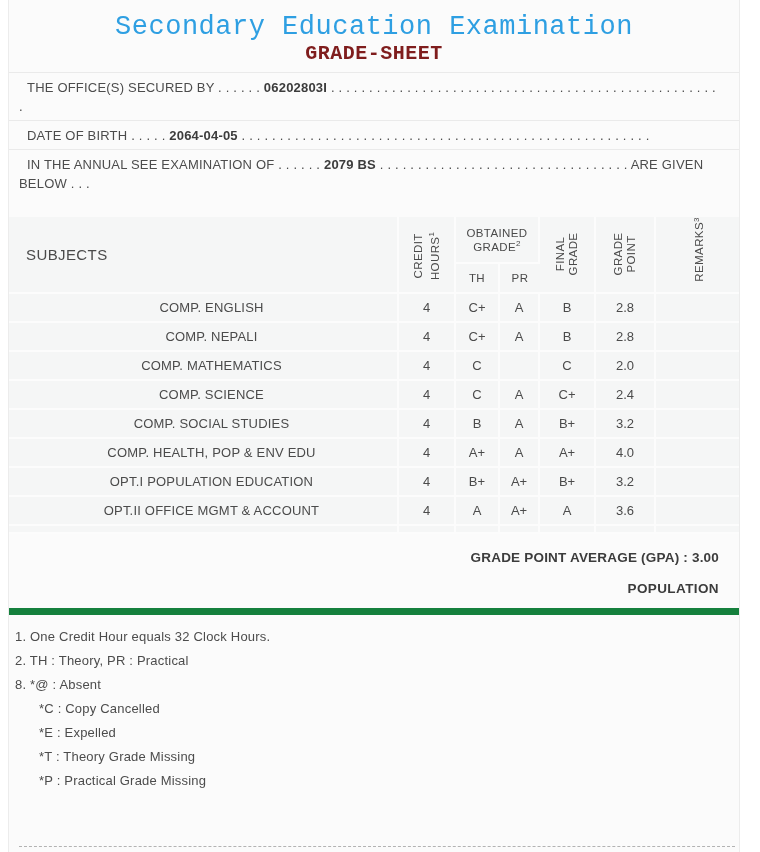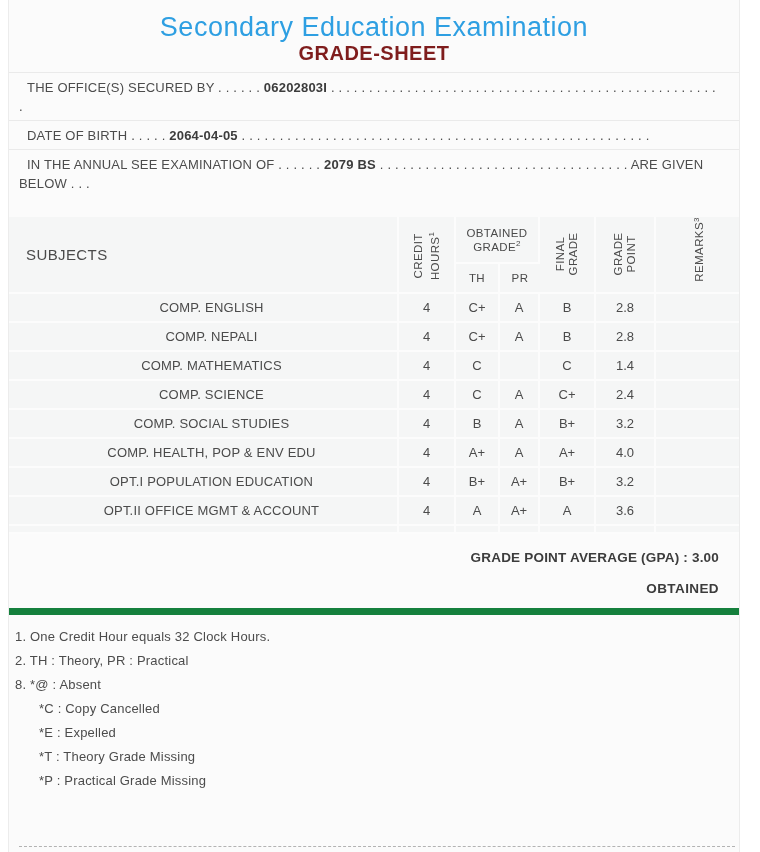--- a/index.html
+++ b/index.html
@@ -13,21 +13,21 @@
   .panel {
     position: relative;
     margin-left: 8px;
     width: 732px;
     height: 852px;
     background: #fbfbfb;
     border-left: 1px solid #ececec;
     border-right: 1px solid #ececec;
   }
   
-  .title-block { padding-top: 12px; height: 72px; text-align: center; }
+  .title-block { padding-top: 12px; height: 72px; text-align: center; font-family: Liberation Mono, monospace; }
   .main-title {
     font-size: 27px; font-weight: normal; line-height: 30px;
     color: #2e9fe2; letter-spacing: 0.5px;
   }
   .sub-title {
     font-size: 20px; font-weight: bold;
     color: #7f1d1d; letter-spacing: 0.5px;
   }
   
   .para {
@@ -158,21 +158,21 @@
           <td>B</td>
           <td>2.8</td>
           <td></td>
         </tr>
         <tr>
           <td class="subject-cell">COMP. MATHEMATICS</td>
           <td>4</td>
           <td>C</td>
           <td></td>
           <td>C</td>
-          <td>1.4</td>
+          <td>2.0</td>
           <td></td>
         </tr>
         <tr>
           <td class="subject-cell">COMP. SCIENCE</td>
           <td>4</td>
           <td>C</td>
           <td>A</td>
           <td>C+</td>
           <td>2.4</td>
           <td></td>
@@ -221,21 +221,21 @@
             <td></td>
             <td></td>
             <td></td>
         </tr>
       </tbody>
     </table>
   </div>
 
   <div class="summary">
     <div class="gpa-line"><span>GRADE POINT AVERAGE (GPA) :</span> <span>3.00</span></div>
-    <div class="status-line">OBTAINED</div>
+    <div class="status-line">POPULATION</div>
   </div>
 
   <div class="footnotes">
     <div class="footnote">1. One Credit Hour equals 32 Clock Hours.</div>
     <div class="footnote">2. TH : Theory, PR : Practical</div>
     <div class="footnote">8. *@ : Absent</div>
     <div class="footnote indent">*C : Copy Cancelled</div>
     <div class="footnote indent">*E : Expelled</div>
     <div class="footnote indent">*T : Theory Grade Missing</div>
     <div class="footnote indent">*P : Practical Grade Missing</div>

